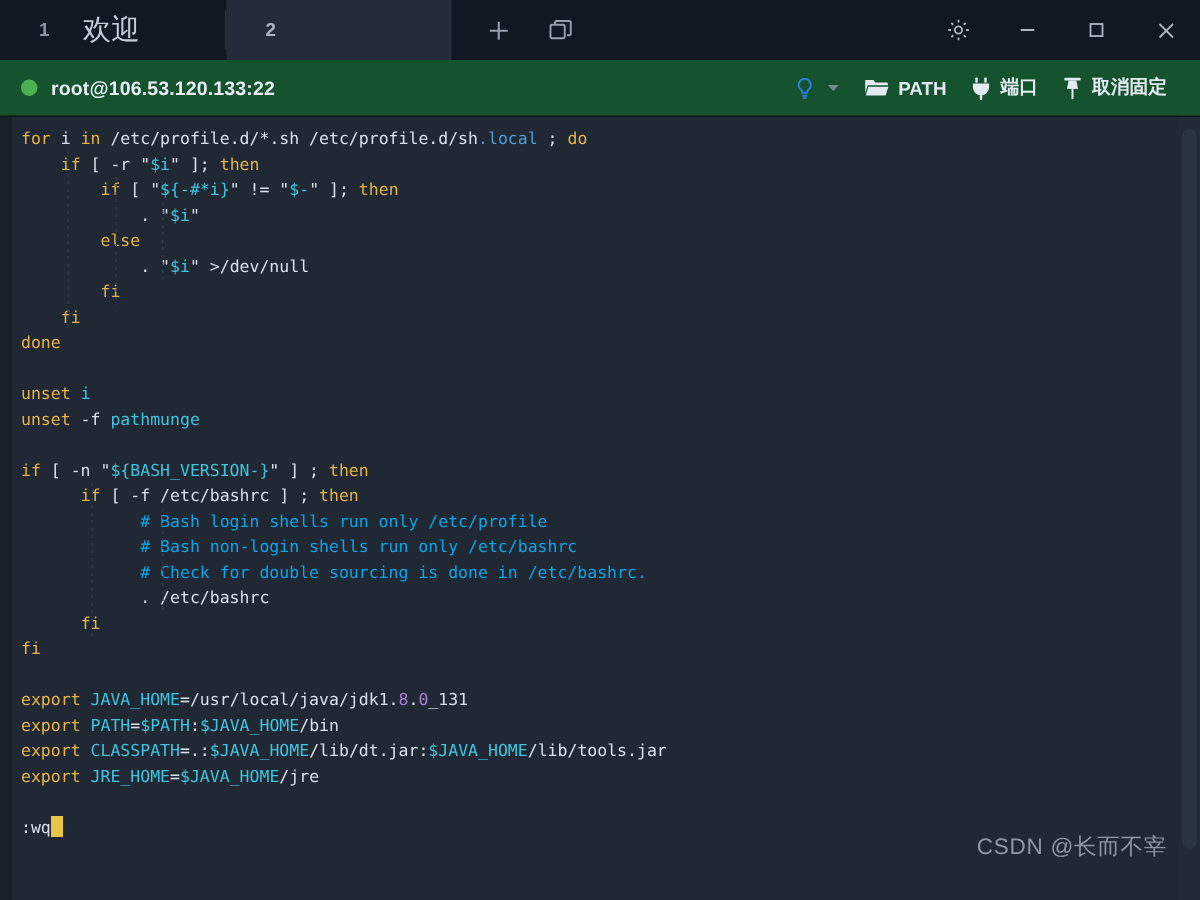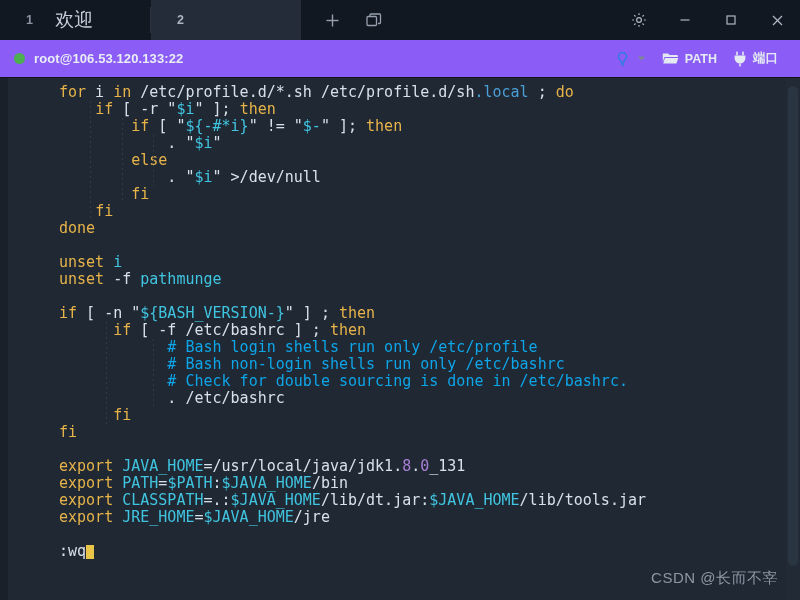--- a/index.html
+++ b/index.html
@@ -100,21 +100,21 @@
     align-items: center;
     justify-content: center;
     cursor: pointer;
     color: #aeb7c4;
   }
 
   
   .toolbar {
     height: 38px;
     flex: 0 0 38px;
-    background: #8b5cf6;
+    background: #14532d;
     display: flex;
     align-items: center;
     padding: 0 14px 0 14px;
     gap: 0;
     border-bottom: 1px solid #10151c;
     text-align: right;
   }
 
   .conn {
     display: flex;
@@ -164,26 +164,25 @@
   .term-gutter {
     width: 8px;
     flex: 0 0 8px;
     background: #192029;
   }
   .term {
     flex: 1 1 auto;
     position: relative;
     padding: 6px 0 0 6px;
     font-family: "DejaVu Sans Mono", "Liberation Mono", monospace;
-    font-size: 15px;
+    font-size: 11px;
     line-height: 17px;
     color: #d8e1ea;
     overflow: hidden;
     white-space: pre;
-    margin-left: 45px;
   }
   .term .ln { height: 17px; }
 
   
   .kw   { color: #e8b44a; }   
   .var  { color: #40c4e0; }   
   .cmt  { color: #0ea5e9; }   
   .blu  { color: #4b9fd5; }   
   .num  { color: #a97ed6; }   
   .pln  { color: #d8e1ea; }
@@ -218,21 +217,21 @@
     top: 8px;
     width: 10px;
     height: 480px;
     background: #2a3542;
     border-radius: 5px;
   }
 
   .watermark {
     position: absolute;
     right: 22px;
-    bottom: 12px;
+    bottom: 26px;
     font-family: "Liberation Sans", sans-serif;
     font-size: 15px;
     color: #8e97a3;
     letter-spacing: 0.5px;
     pointer-events: none;
   }
 </style>
 </head>
 <body>
 
@@ -334,20 +333,30 @@
         <svg width="14" height="16" viewBox="0 0 14 16" fill="currentColor">
           <rect x="3.2" y="0.6" width="1.6" height="3.6" rx="0.5"></rect>
           <rect x="9.2" y="0.6" width="1.6" height="3.6" rx="0.5"></rect>
           <path d="M1.6 4.6h10.8v2.6a5.4 5.4 0 0 1-5.4 5.4 5.4 5.4 0 0 1-5.4-5.4V4.6z"></path>
           <rect x="6.2" y="12.4" width="1.6" height="3.2" rx="0.5"></rect>
         </svg>
       </span>
       <span>端口</span>
     </div>
 
+    <div class="tbitem">
+      <span>
+        <svg width="14" height="16" viewBox="0 0 14 16" fill="currentColor">
+          <rect x="1.6" y="0.8" width="10.8" height="1.9" rx="0.6"></rect>
+          <path d="M4.4 2.7h5.2l1.1 5.6H3.3z"></path>
+          <rect x="6.3" y="8.3" width="1.4" height="6.8" rx="0.5"></rect>
+        </svg>
+      </span>
+      <span>取消固定</span>
+    </div>
   </div>
 
   <div class="term-wrap">
     <div class="term-gutter"></div>
 
     <div class="term" id="term-body"><div class="ln"><span class="kw">for</span><span class="pln"> i </span><span class="kw">in</span><span class="pln"> /etc/profile.d/*.sh /etc/profile.d/sh</span><span class="blu">.local</span><span class="pln"> ; </span><span class="kw">do</span></div><div class="ln"><span class="pln">    </span><span class="kw">if</span><span class="pln"> [ -r "</span><span class="var">$i</span><span class="pln">" ]; </span><span class="kw">then</span></div><div class="ln"><span class="pln">        </span><span class="kw">if</span><span class="pln"> [ "</span><span class="var">${-#*i}</span><span class="pln">" != "</span><span class="var">$-</span><span class="pln">" ]; </span><span class="kw">then</span></div><div class="ln"><span class="pln">            . "</span><span class="var">$i</span><span class="pln">"</span></div><div class="ln"><span class="pln">        </span><span class="kw">else</span></div><div class="ln"><span class="pln">            . "</span><span class="var">$i</span><span class="pln">" &gt;/dev/null</span></div><div class="ln"><span class="pln">        </span><span class="kw">fi</span></div><div class="ln"><span class="pln">    </span><span class="kw">fi</span></div><div class="ln"><span class="kw">done</span></div><div class="ln">&nbsp;</div><div class="ln"><span class="kw">unset</span><span class="pln"> </span><span class="var">i</span></div><div class="ln"><span class="kw">unset</span><span class="pln"> -f </span><span class="var">pathmunge</span></div><div class="ln">&nbsp;</div><div class="ln"><span class="kw">if</span><span class="pln"> [ -n "</span><span class="var">${BASH_VERSION-}</span><span class="pln">" ] ; </span><span class="kw">then</span></div><div class="ln"><span class="pln">      </span><span class="kw">if</span><span class="pln"> [ -f /etc/bashrc ] ; </span><span class="kw">then</span></div><div class="ln"><span class="cmt">            # Bash login shells run only /etc/profile</span></div><div class="ln"><span class="cmt">            # Bash non-login shells run only /etc/bashrc</span></div><div class="ln"><span class="cmt">            # Check for double sourcing is done in /etc/bashrc.</span></div><div class="ln"><span class="pln">            . /etc/bashrc</span></div><div class="ln"><span class="pln">      </span><span class="kw">fi</span></div><div class="ln"><span class="kw">fi</span></div><div class="ln">&nbsp;</div><div class="ln"><span class="kw">export</span><span class="pln"> </span><span class="var">JAVA_HOME</span><span class="pln">=/usr/local/java/jdk1.</span><span class="num">8</span><span class="pln">.</span><span class="num">0</span><span class="pln">_131</span></div><div class="ln"><span class="kw">export</span><span class="pln"> </span><span class="var">PATH</span><span class="pln">=</span><span class="var">$PATH</span><span class="pln">:</span><span class="var">$JAVA_HOME</span><span class="pln">/bin</span></div><div class="ln"><span class="kw">export</span><span class="pln"> </span><span class="var">CLASSPATH</span><span class="pln">=.:</span><span class="var">$JAVA_HOME</span><span class="pln">/lib/dt.jar:</span><span class="var">$JAVA_HOME</span><span class="pln">/lib/tools.jar</span></div><div class="ln"><span class="kw">export</span><span class="pln"> </span><span class="var">JRE_HOME</span><span class="pln">=</span><span class="var">$JAVA_HOME</span><span class="pln">/jre</span></div><div class="ln">&nbsp;</div><div class="ln"><span class="pln">:wq</span><span class="cursor"></span></div><div class="guide" style="left: 37.28px; top: 23px; height: 119px;"></div><div class="guide" style="left: 68.56px; top: 40px; height: 85px;"></div><div class="guide" style="left: 99.84px; top: 57px; height: 51px;"></div><div class="guide" style="left: 52.92px; top: 244px; height: 102px;"></div><div class="guide" style="left: 99.84px; top: 261px; height: 68px;"></div></div>
 
     <div class="scrollbar">
       <div class="scrollthumb"></div>
     </div>

